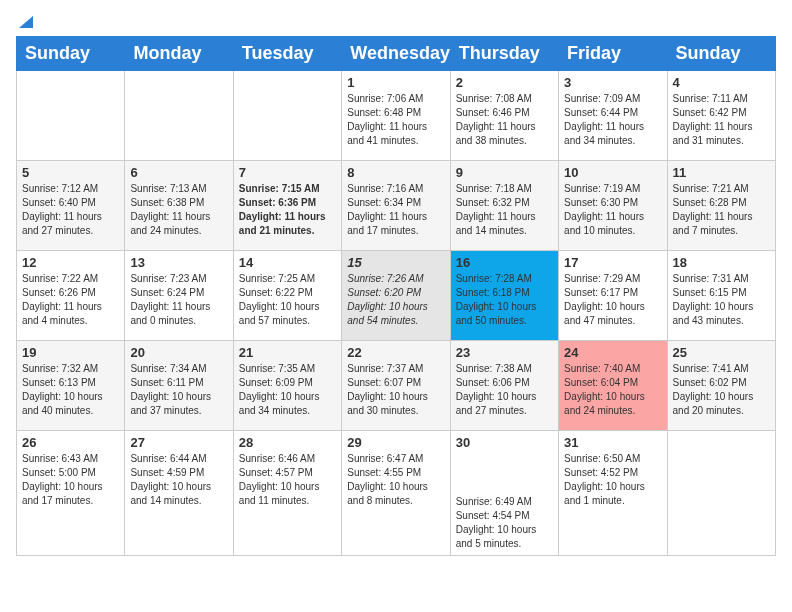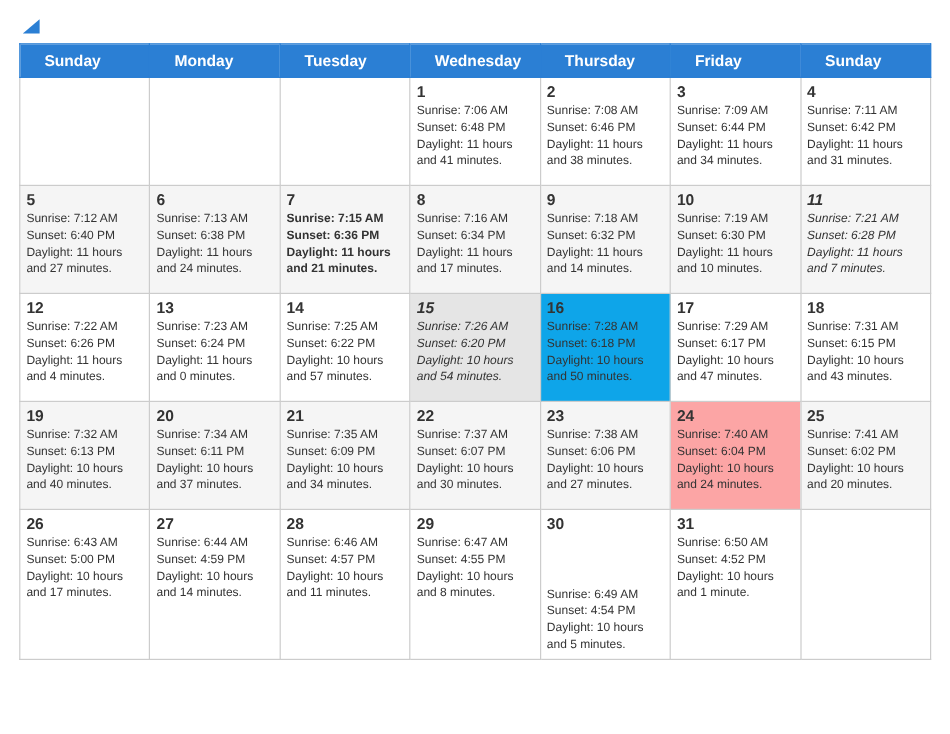--- a/index.html
+++ b/index.html
@@ -34,23 +34,23 @@
       color: #444;
     }
     table {
       width: 100%;
       border-collapse: collapse;
       table-layout: fixed;
     }
     thead tr th {
       background: #2b7fd4;
       color: #fff;
-      font-size: 13px;
+      font-size: 18px;
       font-weight: bold;
-      padding: 6px 20px;
+      padding: 6px 8px;
       text-align: left;
       border: 1px solid #2b7fd4;
     }
     tbody tr td {
       border: 1px solid #ccc;
       vertical-align: top;
       padding: 4px 5px;
       height: 90px;
       background: #fff;
       font-size: 10.5px;
@@ -178,21 +178,21 @@
 Daylight: 11 hours
 and 14 minutes.</div>
         </td>
         <td style="background: rgb(245, 245, 245);">
           <span class="day-number">10</span>
           <div class="day-info" style="white-space: pre-line;">Sunrise: 7:19 AM
 Sunset: 6:30 PM
 Daylight: 11 hours
 and 10 minutes.</div>
         </td>
-        <td style="background: rgb(245, 245, 245); font-style: italic;">
+        <td style="background: rgb(245, 245, 245);">
           <span class="day-number">11</span>
           <div class="day-info" style="white-space: pre-line;">Sunrise: 7:21 AM
 Sunset: 6:28 PM
 Daylight: 11 hours
 and 7 minutes.</div>
         </td>
       </tr>
       <tr>
         <td style="background: rgb(255, 255, 255);">
           <span class="day-number">12</span>

